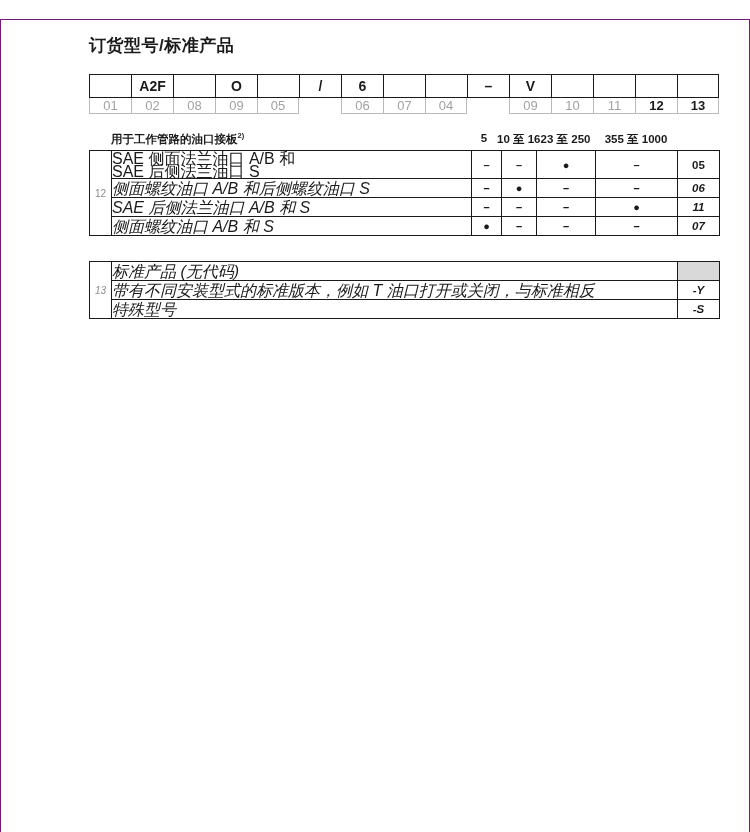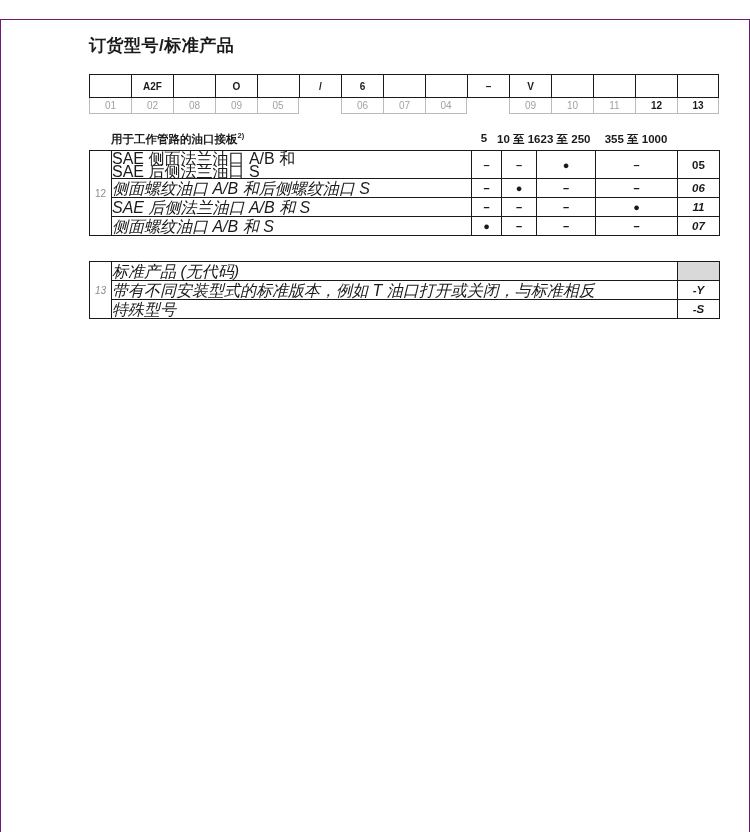--- a/index.html
+++ b/index.html
@@ -26,31 +26,31 @@
   }
   
   .code-grid { position: absolute; left: 88px; top: 54px; width: 630px; }
   .code-cells, .pos-cells { display: flex; }
   .code-cell {
     box-sizing: border-box;
     width: 42px; height: 24px;
     border-top: 1px solid #1a1a1a;
     border-bottom: 1px solid #1a1a1a;
     border-left: 1px solid #1a1a1a;
-    font-size: 10px; font-weight: bold;
+    font-size: 14px; font-weight: bold;
     display: flex; align-items: center; justify-content: center;
   }
   .code-cell:last-child { border-right: 1px solid #1a1a1a; }
   .pos-cell {
     box-sizing: border-box;
     width: 42px; height: 16px;
     border-bottom: 1px solid #bbbbbb;
     border-left: 1px solid #bbbbbb;
     color: #a2a2a2;
-    font-size: 10px;
+    font-size: 13px;
     display: flex; align-items: center; justify-content: center;
   }
   .pos-cell.seg-end { border-right: 1px solid #bbbbbb; }
   .pos-cell.gap { border: none; }
   .pos-cell.dark { color: #1a1a1a; font-weight: bold; }
   
   .sec-head { position: absolute; left: 88px; width: 630px; height: 16px; }
   .sec-head-1 { top: 111px; }
   .sec-head-2 { top: 225px; }
   .sec-label { position: absolute; left: 22px; top: 0; font-size: 11.5px; font-weight: bold; white-space: nowrap; }

